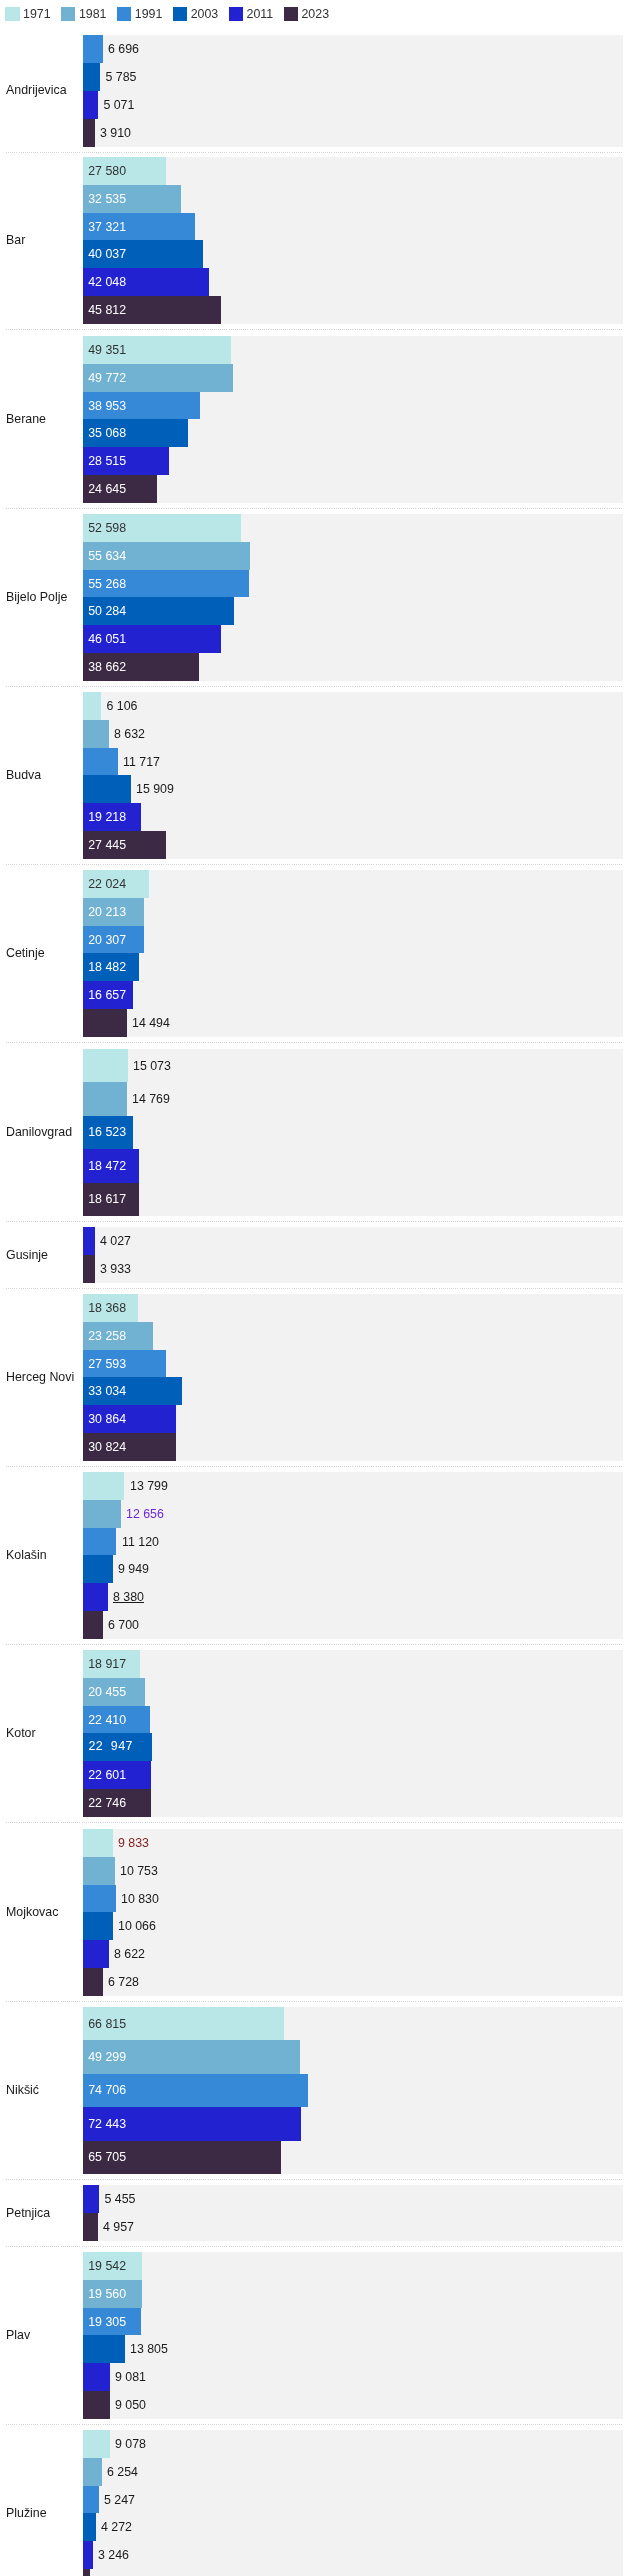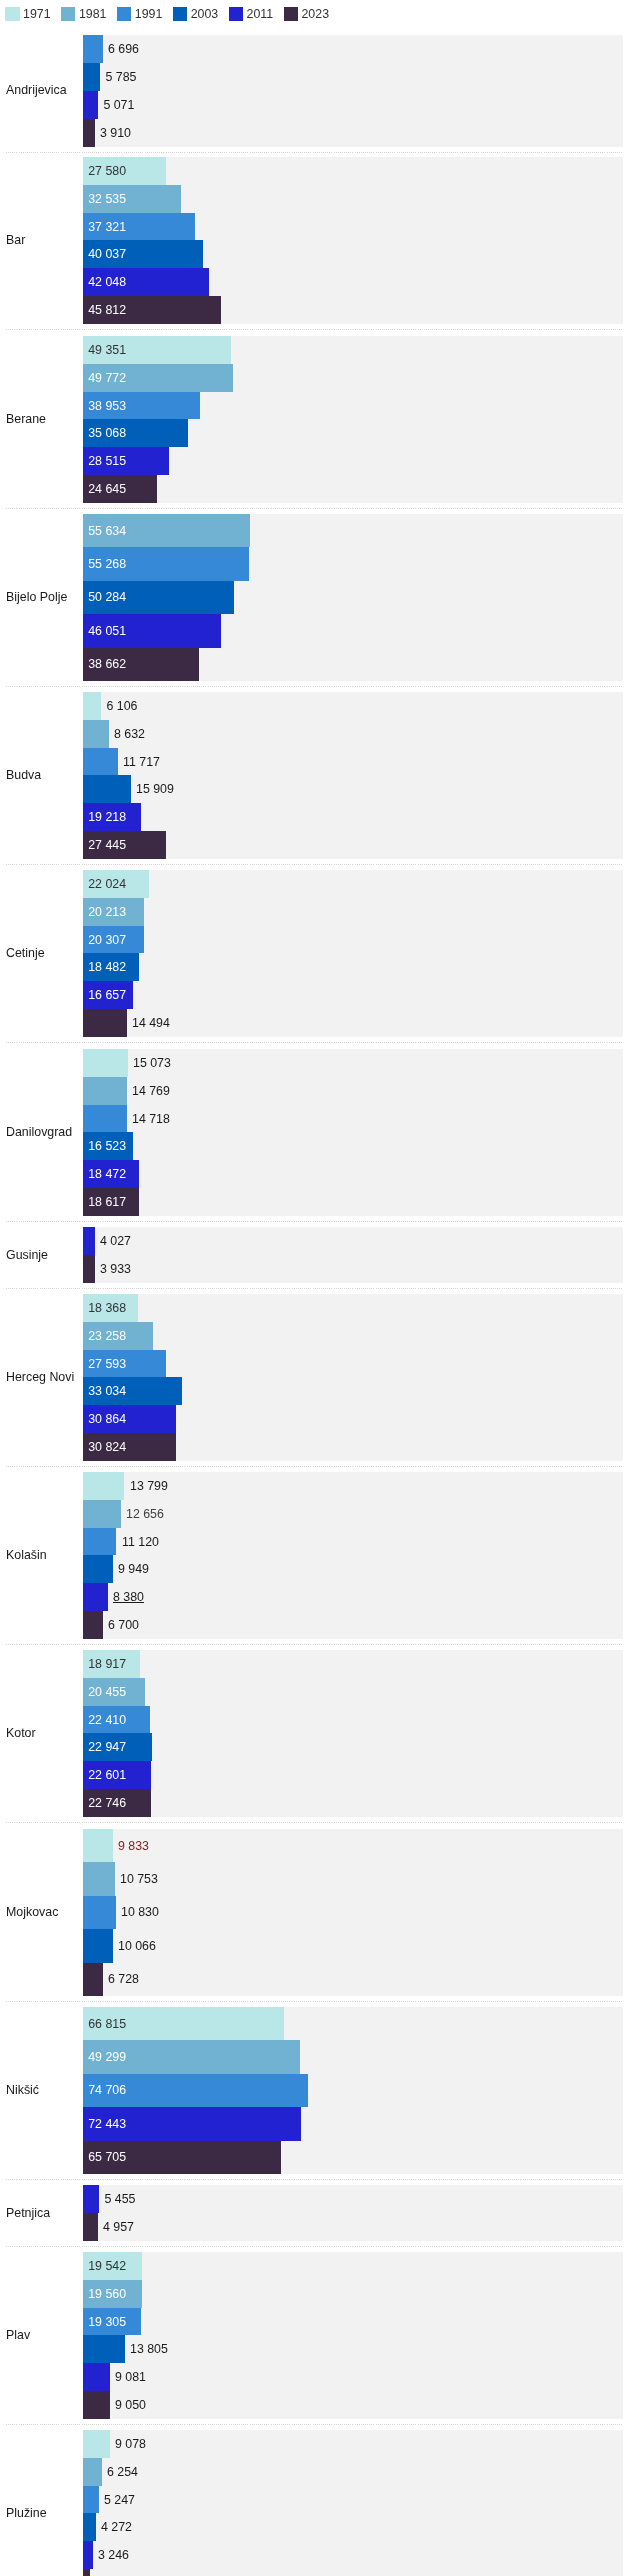--- a/index.html
+++ b/index.html
@@ -167,20 +167,24 @@
           <div class="bar-row">
             <div class="bar" style="width: 13.7294%; background: rgb(60, 42, 69);"></div>
             <span class="bar-value" style="left: 5.2px; color: rgb(255, 255, 255);">24 645</span>
           </div>
         </div>
       </div>
       <div class="group" style="top: 487px; height: 178px;">
         <div class="group-label" title="Bijelo Polje">Bijelo Polje</div>
         <div class="bars">
           <div class="bar-row">
+            <div class="bar" style="width: 29.3017%; background: rgb(185, 231, 232);"></div>
+            <span class="bar-value" style="left: 5.2px; color: rgb(51, 51, 51);">52 598</span>
+          </div>
+          <div class="bar-row">
             <div class="bar" style="width: 30.993%; background: rgb(113, 178, 210);"></div>
             <span class="bar-value" style="left: 5.2px; color: rgb(255, 255, 255);">55 634</span>
           </div>
           <div class="bar-row">
             <div class="bar" style="width: 30.7891%; background: rgb(54, 137, 214);"></div>
             <span class="bar-value" style="left: 5.2px; color: rgb(255, 255, 255);">55 268</span>
           </div>
           <div class="bar-row">
             <div class="bar" style="width: 28.0126%; background: rgb(0, 96, 185);"></div>
             <span class="bar-value" style="left: 5.2px; color: rgb(255, 255, 255);">50 284</span>
@@ -258,24 +262,20 @@
         <div class="bars">
           <div class="bar-row">
             <div class="bar" style="width: 8.39698%; background: rgb(185, 231, 232);"></div>
             <span class="bar-value" style="left: 50px; color: rgb(26, 26, 26);">15 073</span>
           </div>
           <div class="bar-row">
             <div class="bar" style="width: 8.22763%; background: rgb(113, 178, 210);"></div>
             <span class="bar-value" style="left: 49px; color: rgb(26, 26, 26);">14 769</span>
           </div>
           <div class="bar-row">
-            <div class="bar" style="width: 8.19921%; background: rgb(54, 137, 214);"></div>
-            <span class="bar-value" style="left: 49px; color: rgb(26, 26, 26);">14 718</span>
-          </div>
-          <div class="bar-row">
             <div class="bar" style="width: 9.20476%; background: rgb(0, 96, 185);"></div>
             <span class="bar-value" style="left: 5.2px; color: rgb(255, 255, 255);">16 523</span>
           </div>
           <div class="bar-row">
             <div class="bar" style="width: 10.2905%; background: rgb(34, 34, 208);"></div>
             <span class="bar-value" style="left: 5.2px; color: rgb(255, 255, 255);">18 472</span>
           </div>
           <div class="bar-row">
             <div class="bar" style="width: 10.3713%; background: rgb(60, 42, 69);"></div>
             <span class="bar-value" style="left: 5.2px; color: rgb(255, 255, 255);">18 617</span>
@@ -326,21 +326,21 @@
       </div>
       <div class="group" style="top: 1445px; height: 178px;">
         <div class="group-label" title="Kolašin">Kolašin</div>
         <div class="bars">
           <div class="bar-row">
             <div class="bar" style="width: 7.68725%; background: rgb(185, 231, 232);"></div>
             <span class="bar-value" style="left: 47px; color: rgb(26, 26, 26);">13 799</span>
           </div>
           <div class="bar-row">
             <div class="bar" style="width: 7.0505%; background: rgb(113, 178, 210);"></div>
-            <span class="bar-value" style="left: 43px; color: #404040;">12 656</span>
+            <span class="bar-value" style="left: 43px; color: #6d28d9;">12 656</span>
           </div>
           <div class="bar-row">
             <div class="bar" style="width: 6.19481%; background: rgb(54, 137, 214);"></div>
             <span class="bar-value" style="left: 39px; color: rgb(26, 26, 26);">11 120</span>
           </div>
           <div class="bar-row">
             <div class="bar" style="width: 5.54246%; background: rgb(0, 96, 185);"></div>
             <span class="bar-value" style="left: 35px; color: rgb(26, 26, 26);">9 949</span>
           </div>
           <div class="bar-row">
@@ -363,21 +363,21 @@
           <div class="bar-row">
             <div class="bar" style="width: 11.3952%; background: rgb(113, 178, 210);"></div>
             <span class="bar-value" style="left: 5.2px; color: rgb(255, 255, 255);">20 455</span>
           </div>
           <div class="bar-row">
             <div class="bar" style="width: 12.4843%; background: rgb(54, 137, 214);"></div>
             <span class="bar-value" style="left: 5.2px; color: rgb(255, 255, 255);">22 410</span>
           </div>
           <div class="bar-row">
             <div class="bar" style="width: 12.7835%; background: rgb(0, 96, 185);"></div>
-            <span class="bar-value" style="left: 5.2px; color: rgb(255, 255, 255);">22 947</span>
+            <span class="bar-value" style="left: 5.2px; color: rgb(255, 255, 255); font-family: Liberation Mono, monospace;">22 947</span>
           </div>
           <div class="bar-row">
             <div class="bar" style="width: 12.5907%; background: rgb(34, 34, 208);"></div>
             <span class="bar-value" style="left: 5.2px; color: rgb(255, 255, 255);">22 601</span>
           </div>
           <div class="bar-row">
             <div class="bar" style="width: 12.6715%; background: rgb(60, 42, 69);"></div>
             <span class="bar-value" style="left: 5.2px; color: rgb(255, 255, 255);">22 746</span>
           </div>
         </div>
@@ -395,20 +395,24 @@
           </div>
           <div class="bar-row">
             <div class="bar" style="width: 6.03326%; background: rgb(54, 137, 214);"></div>
             <span class="bar-value" style="left: 38px; color: rgb(26, 26, 26);">10 830</span>
           </div>
           <div class="bar-row">
             <div class="bar" style="width: 5.60764%; background: rgb(0, 96, 185);"></div>
             <span class="bar-value" style="left: 35px; color: rgb(26, 26, 26);">10 066</span>
           </div>
           <div class="bar-row">
+            <div class="bar" style="width: 4.80321%; background: rgb(34, 34, 208);"></div>
+            <span class="bar-value" style="left: 31px; color: rgb(26, 26, 26);">8 622</span>
+          </div>
+          <div class="bar-row">
             <div class="bar" style="width: 3.74809%; background: rgb(60, 42, 69);"></div>
             <span class="bar-value" style="left: 25px; color: rgb(26, 26, 26);">6 728</span>
           </div>
         </div>
       </div>
       <div class="group" style="top: 1980px; height: 178px;">
         <div class="group-label" title="Nikšić">Nikšić</div>
         <div class="bars">
           <div class="bar-row">
             <div class="bar" style="width: 37.2218%; background: rgb(185, 231, 232);"></div>

